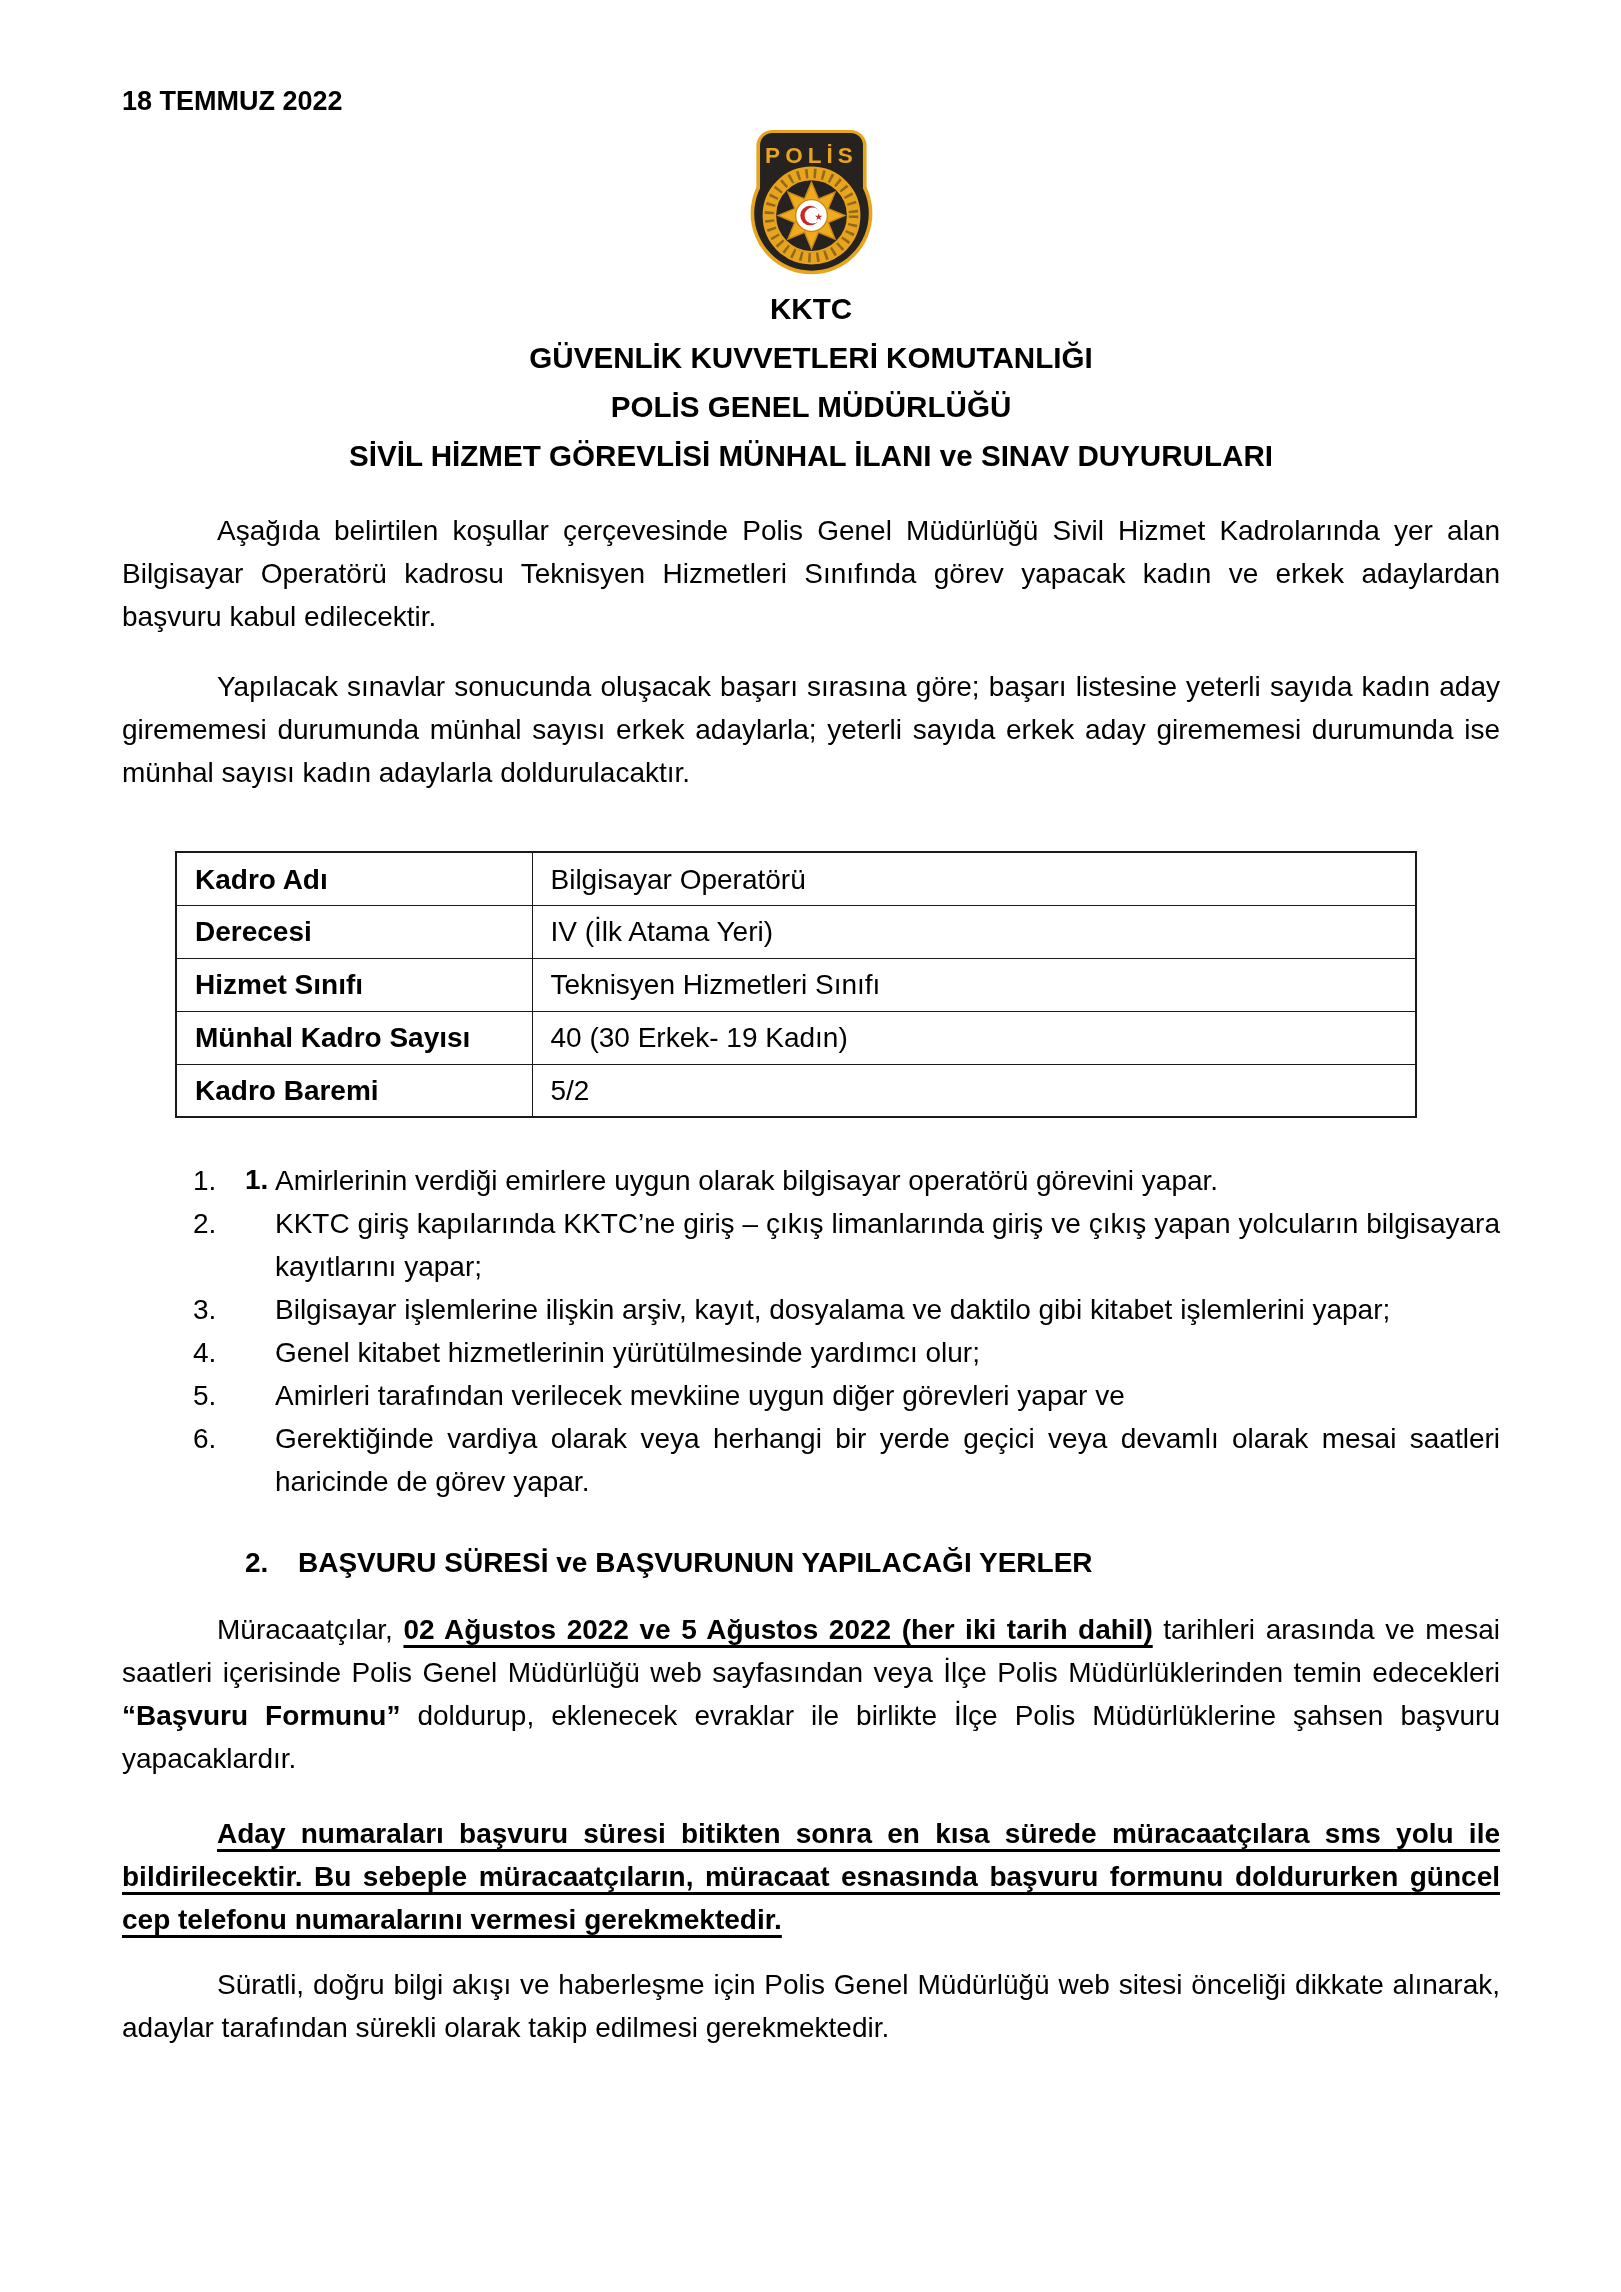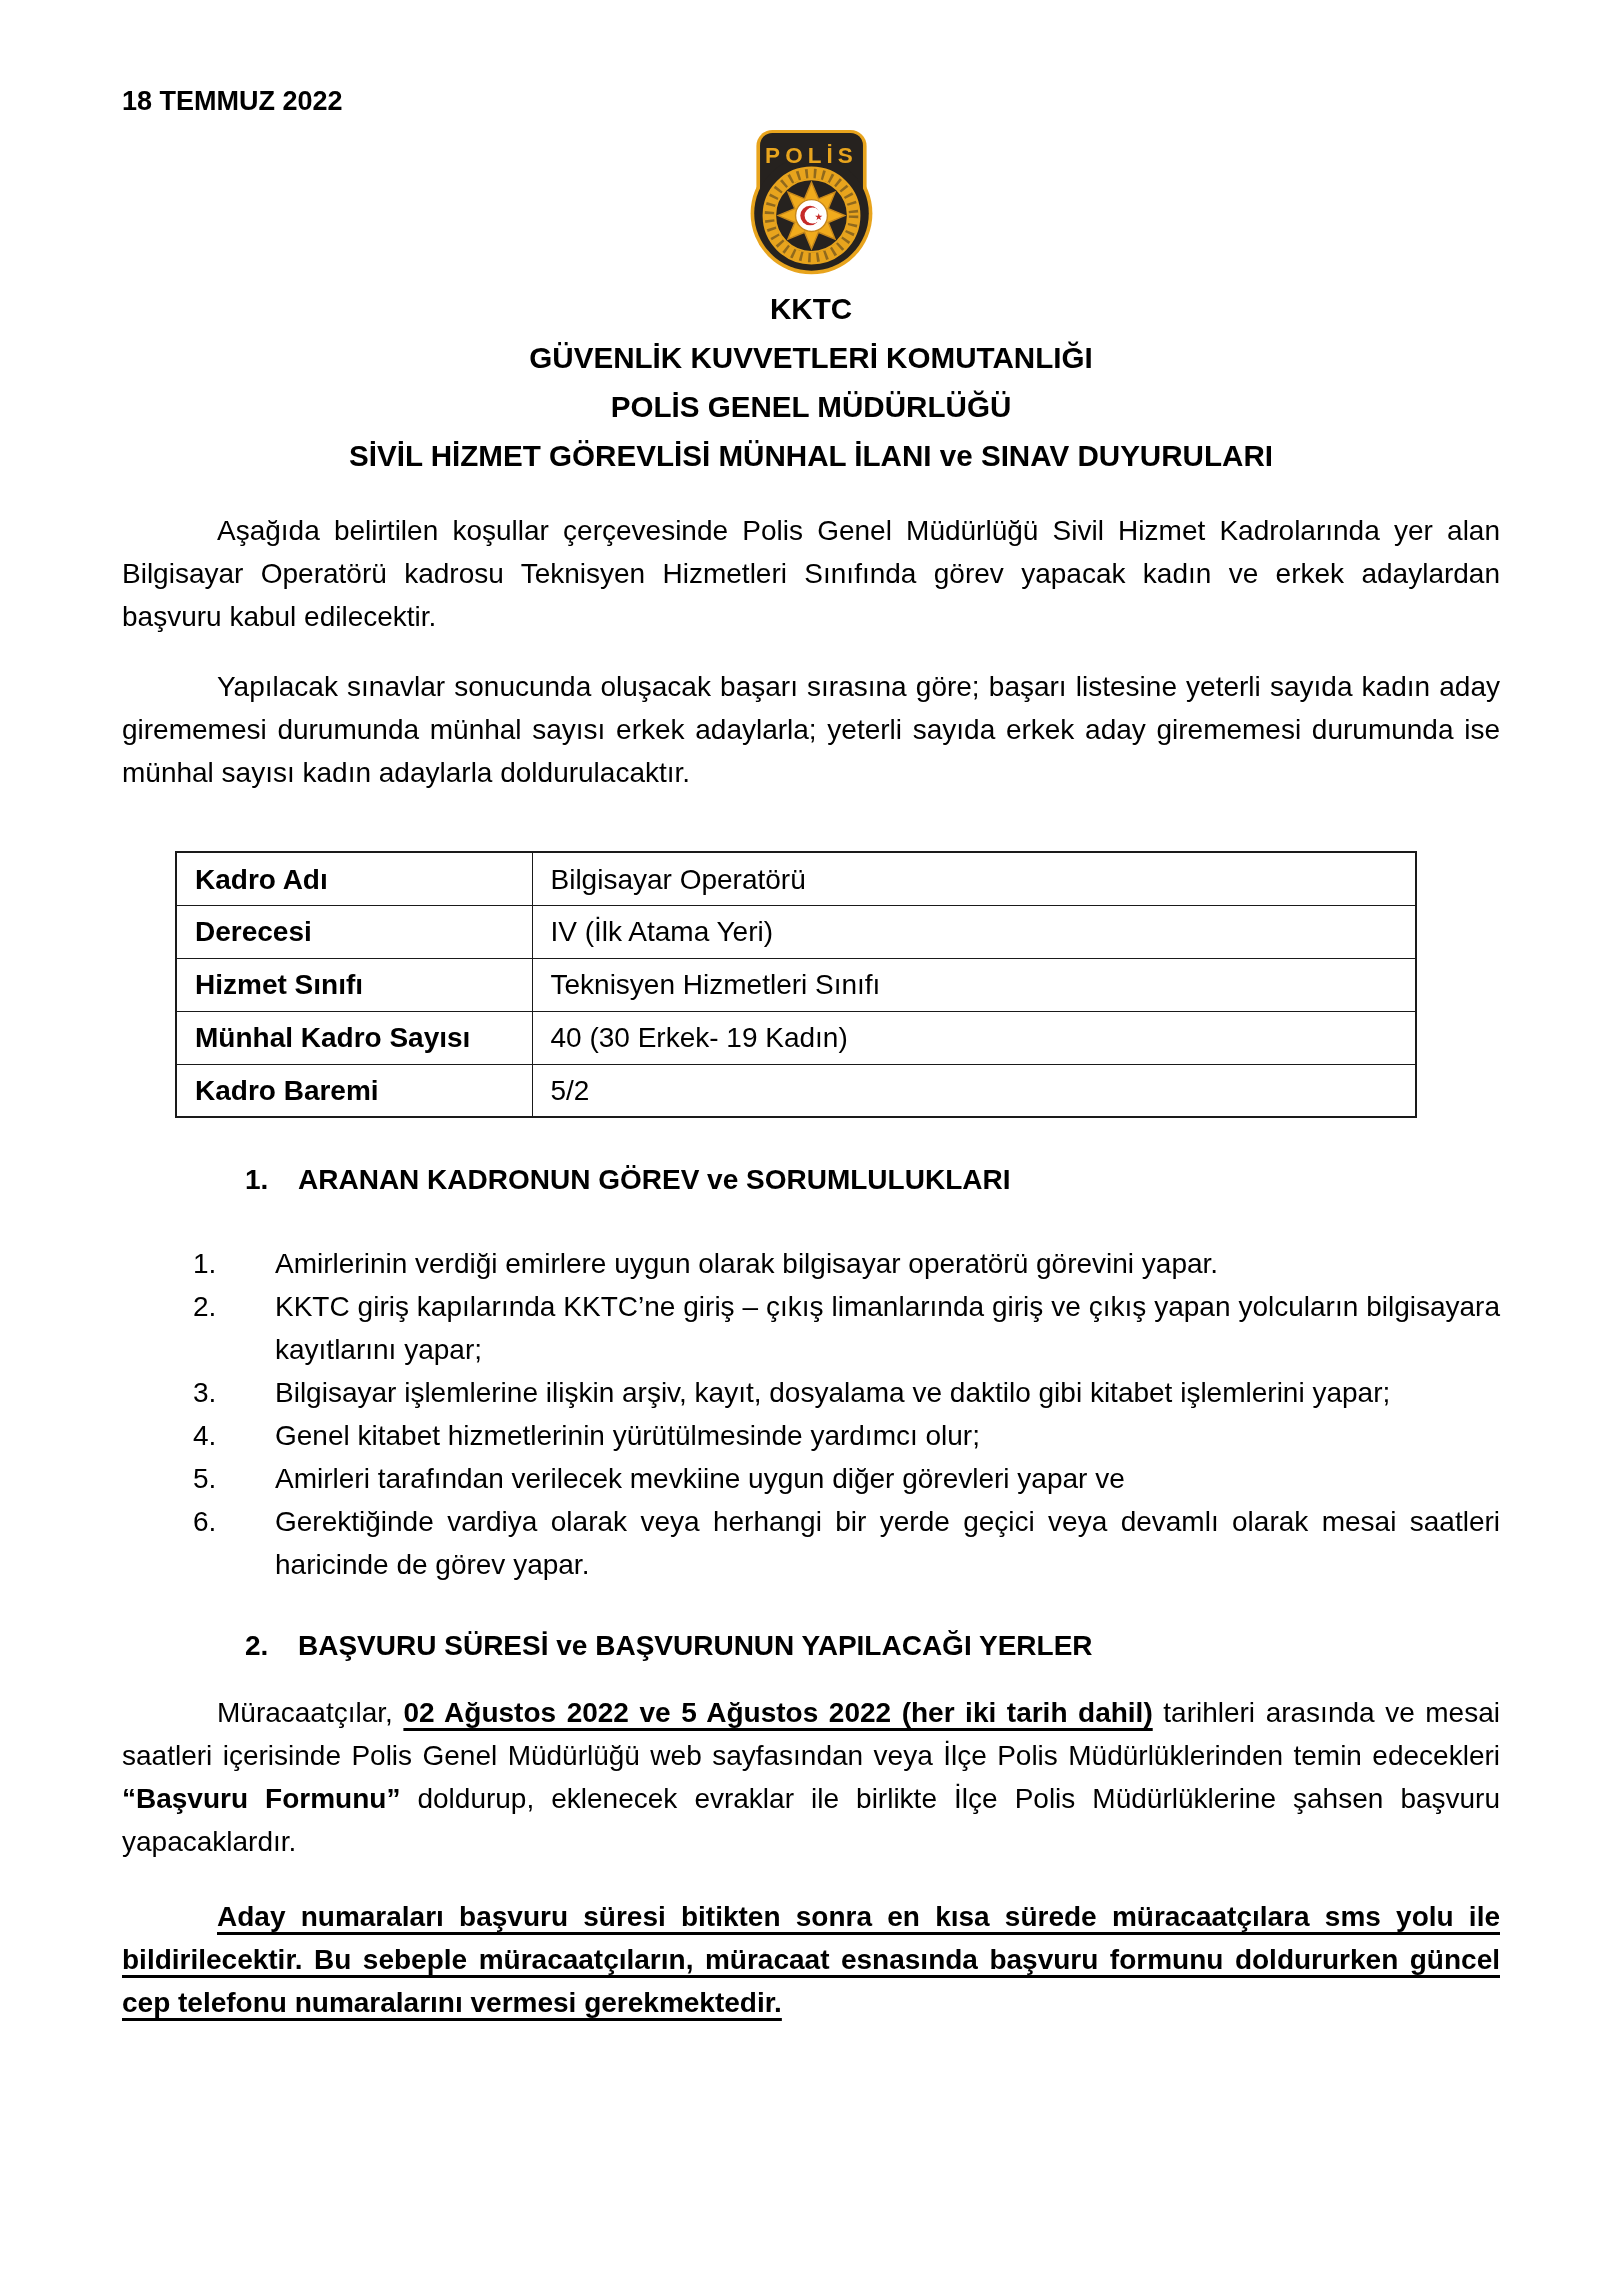--- a/index.html
+++ b/index.html
@@ -118,21 +118,20 @@
       </tr>
       <tr>
         <td class="lbl">Kadro Baremi</td>
         <td>5/2</td>
       </tr>
     </tbody>
   </table>
 
   <div class="sec-heading">
     <span class="num">1.</span>
-    <span>ARANAN KADRONUN GÖREV ve SORUMLULUKLARI</span>
   </div>
 
   <div class="duty-list">
     <div class="duty-item">
       <span class="num">1.</span>
       <span>Amirlerinin verdiği emirlere uygun olarak bilgisayar operatörü görevini yapar.</span>
     </div>
     <div class="duty-item">
       <span class="num">2.</span>
       <span>KKTC giriş kapılarında KKTC’ne giriş – çıkış limanlarında giriş ve çıkış yapan yolcuların bilgisayara kayıtlarını yapar;</span>
@@ -157,15 +156,16 @@
 
   <div class="sec-heading h2">
     <span class="num">2.</span>
     <span>BAŞVURU SÜRESİ ve BAŞVURUNUN YAPILACAĞI YERLER</span>
   </div>
 
   <p class="para s2p1"><span>Müracaatçılar, </span><span class="seg-bu">02 Ağustos 2022 ve 5 Ağustos 2022 (her iki tarih dahil)</span><span> tarihleri arasında ve mesai saatleri içerisinde Polis Genel Müdürlüğü web sayfasından veya İlçe Polis Müdürlüklerinden temin edecekleri </span><span class="seg-b">“Başvuru Formunu”</span><span> doldurup, eklenecek evraklar ile birlikte İlçe Polis Müdürlüklerine şahsen başvuru yapacaklardır.</span></p>
 
   <p class="para bu s2p2">Aday numaraları başvuru süresi bitikten sonra en kısa sürede müracaatçılara sms yolu ile bildirilecektir. Bu sebeple müracaatçıların, müracaat esnasında başvuru formunu doldururken güncel cep telefonu numaralarını vermesi gerekmektedir.</p>
 
+  <p class="para s2p3">Süratli, doğru bilgi akışı ve haberleşme için Polis Genel Müdürlüğü web sitesi önceliği dikkate alınarak, adaylar tarafından sürekli olarak takip edilmesi gerekmektedir.</p>
 
 </div>
 
 
 </body></html>

